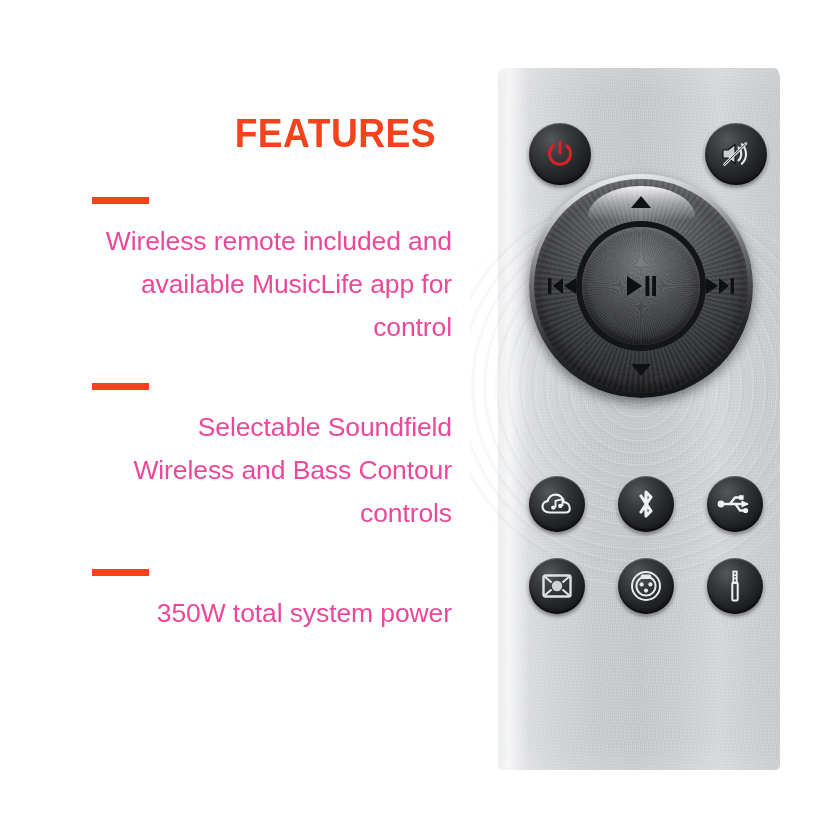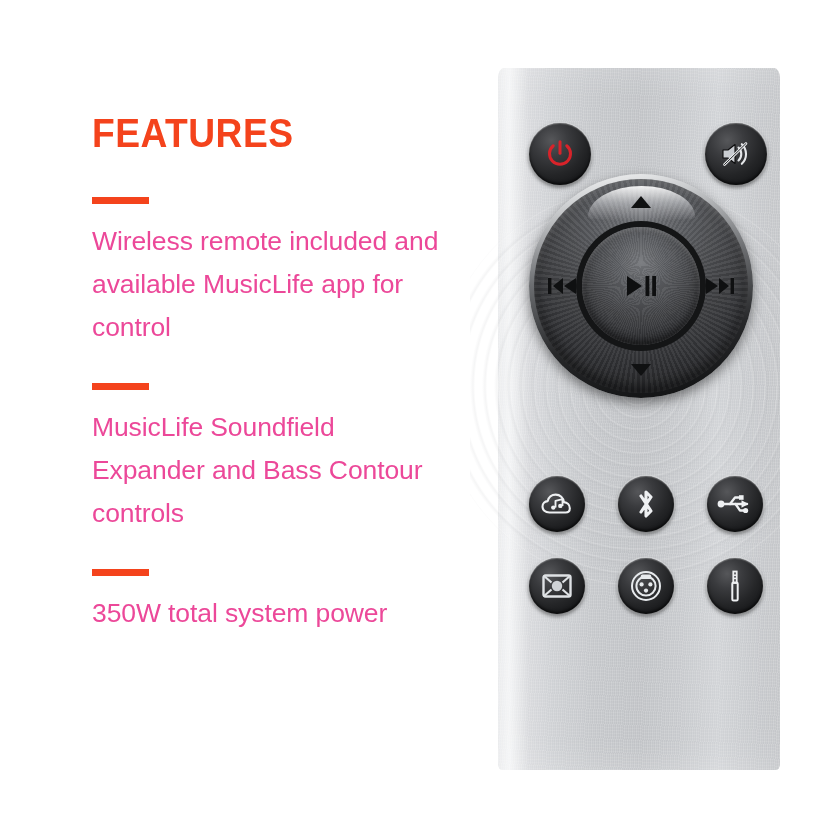--- a/index.html
+++ b/index.html
@@ -19,20 +19,21 @@
     background: #ffffff;
     overflow: hidden;
   }
 
   
   .features-panel {
     position: absolute;
     left: 92px;
     top: 112px;
     width: 370px;
+    text-align: right;
   }
 
   .features-title {
     font-family: "Liberation Sans Narrow", "Liberation Sans", sans-serif;
     font-weight: bold;
     font-size: 40px;
     line-height: 42px;
     letter-spacing: 0.5px;
     color: #F4431C;
     margin: 0 0 0 0;
@@ -254,21 +255,21 @@
 
     <h1 class="features-title">FEATURES</h1>
 
     <div class="feature-block">
       <div class="feature-rule"></div>
       <div class="feature-text">Wireless remote included and available MusicLife app for control</div>
     </div>
 
     <div class="feature-block">
       <div class="feature-rule"></div>
-      <div class="feature-text">MusicLife Soundfield Expander and Bass Contour controls</div>
+      <div class="feature-text">Selectable Soundfield Wireless and Bass Contour controls</div>
     </div>
 
     <div class="feature-block">
       <div class="feature-rule"></div>
       <div class="feature-text">350W total system power</div>
     </div>
 
   </div>
 
   <div class="remote-stage">

